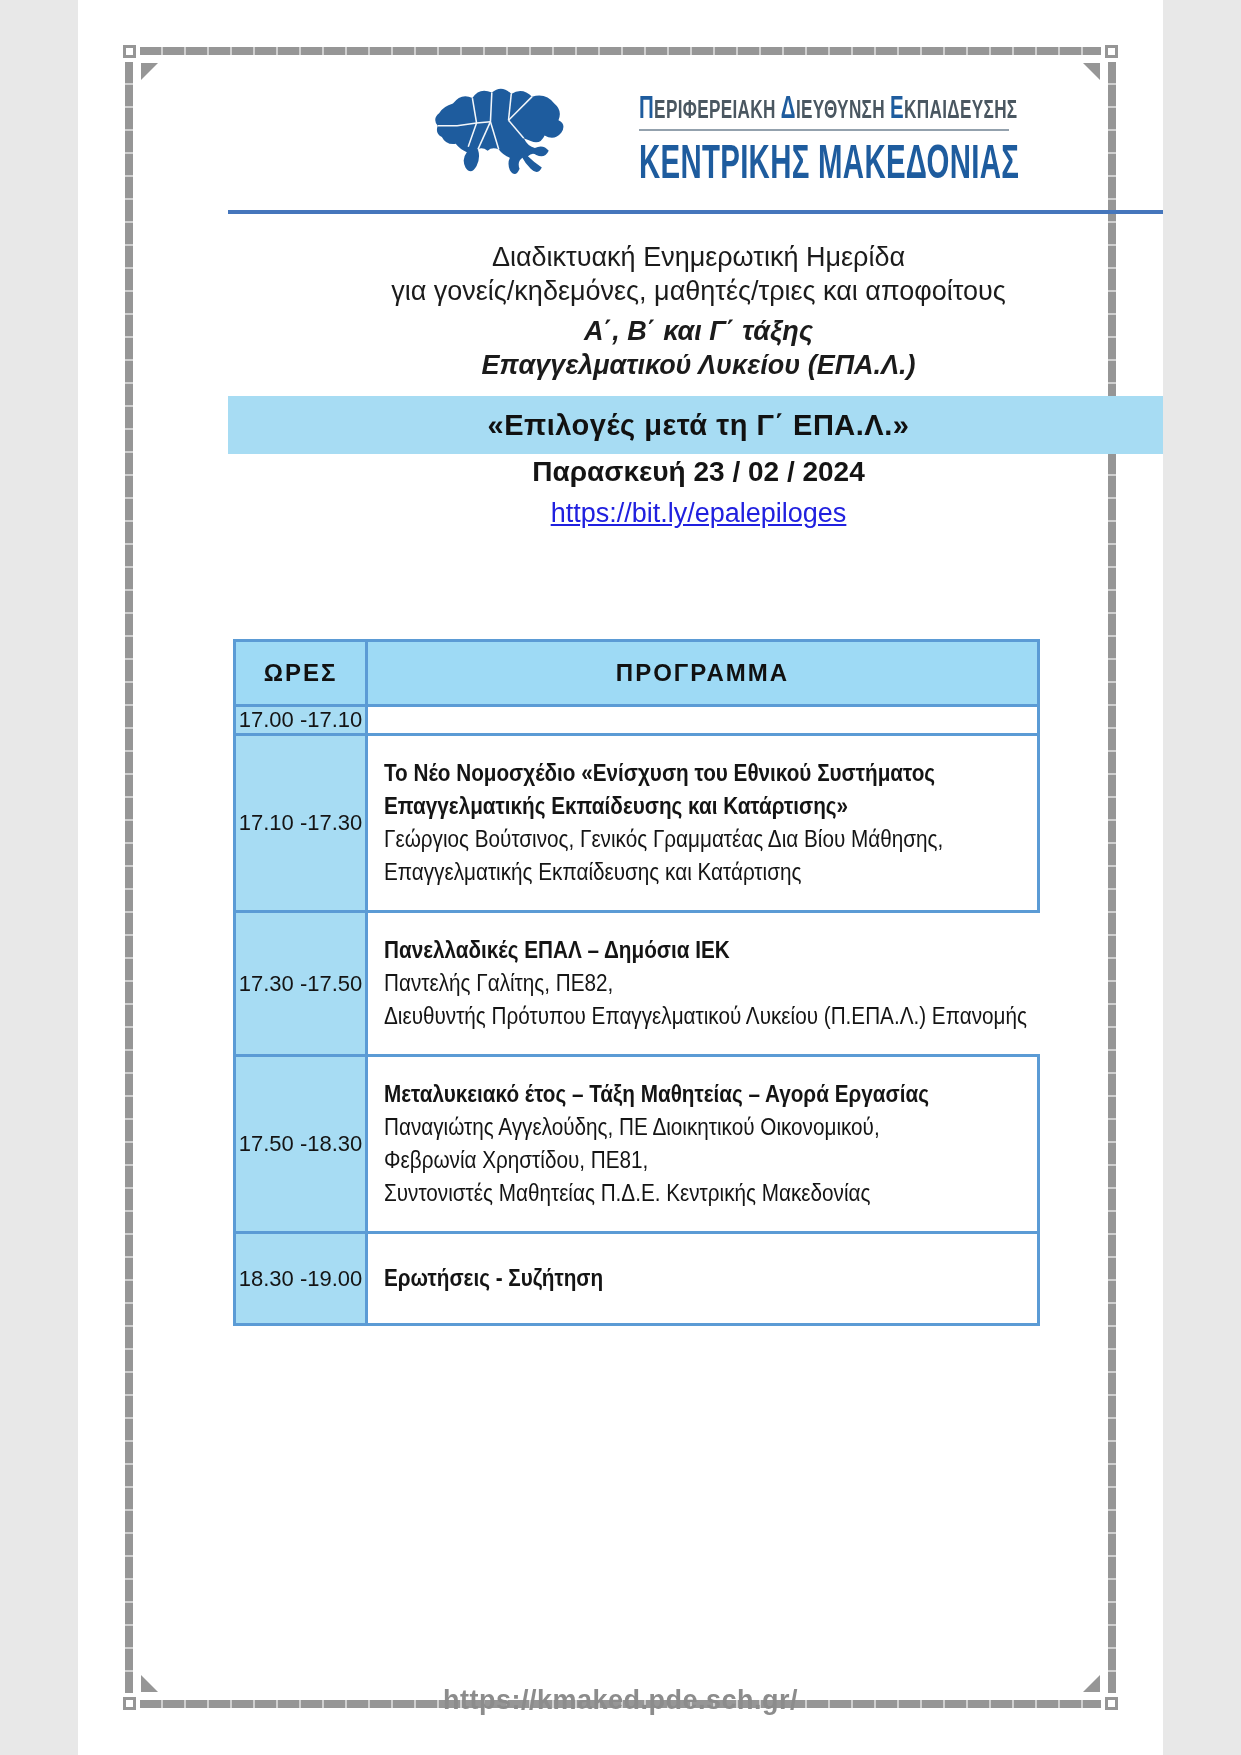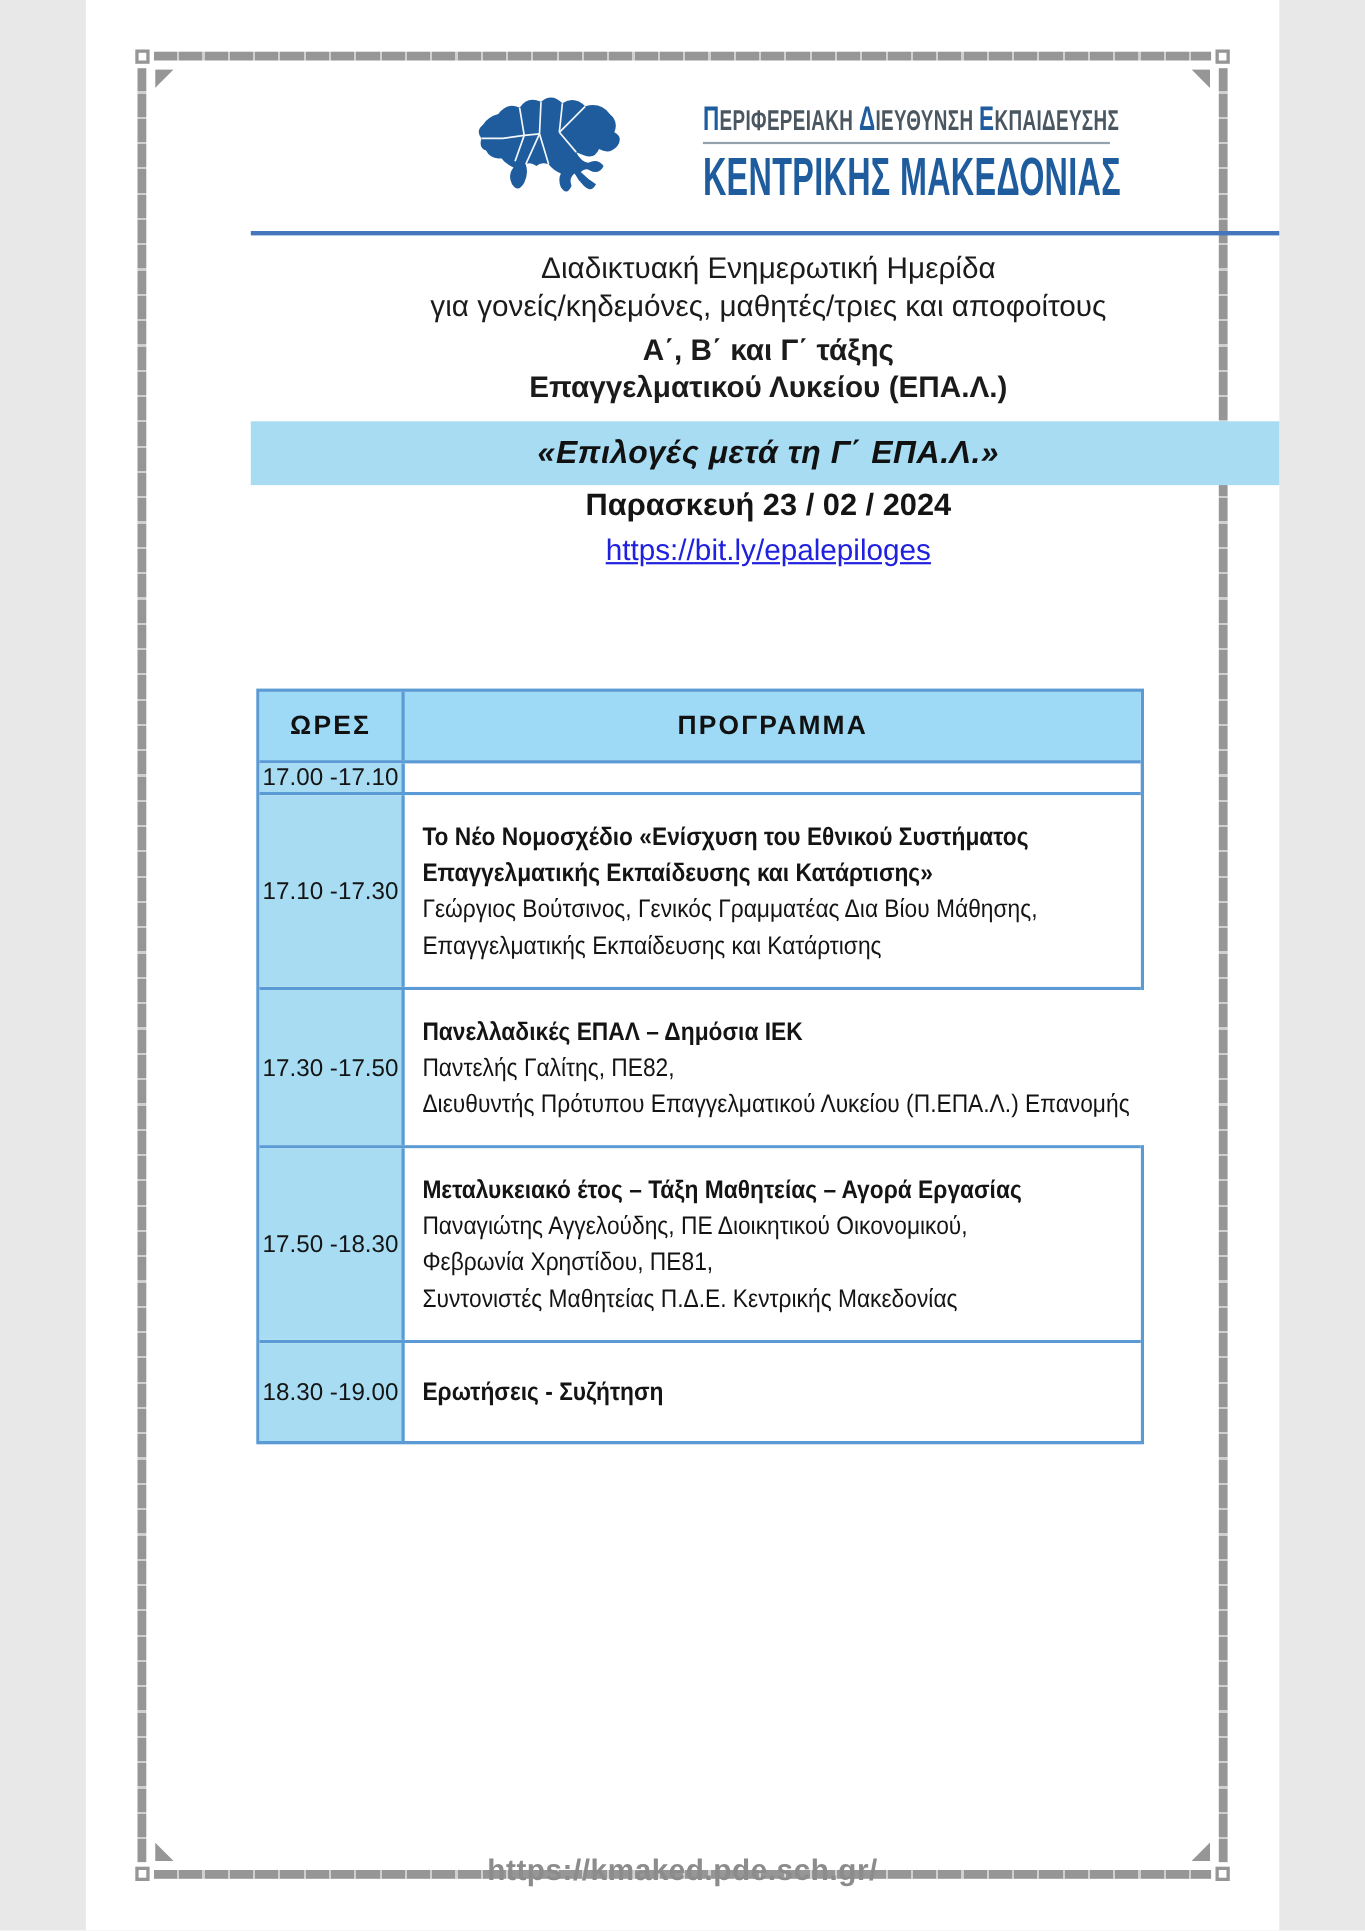--- a/index.html
+++ b/index.html
@@ -50,28 +50,28 @@
   }
   .logo-line1 .cap { color:#1e5c9e; font-size:31px; }
   .logo-divider { width:370px; border-top:2px solid #93a1ad; margin:3px 0 2px 0; }
   .logo-line2 {
     white-space:nowrap; font-weight:700; font-size:49px; color:#1e5c9e;
     transform:scaleX(.60); transform-origin:left center; letter-spacing:.5px;
   }
 
   .top-rule { border-top:4px solid #4576bc; margin-top:12px; }
 
-  .title-block { margin-top:13px; text-align:center; color:#1b1b1b; }
+  .title-block { margin-top:26px; text-align:center; color:#1b1b1b; }
   .title-line { font-size:27px; line-height:34px; }
   .subtitle-block { margin-top:6px; text-align:center; color:#1b1b1b; }
-  .subtitle-line { font-size:27px; line-height:34px; font-weight:700; }
+  .subtitle-line { font-size:27px; line-height:34px; font-weight:700; font-style:italic; }
 
   .banner {
     margin-top:14px; height:58px; background:#a7dcf3;
-    display:flex; align-items:center; justify-content:center;font-style:italic;
+    display:flex; align-items:center; justify-content:center;
   }
   .banner-text { font-size:29px; font-weight:700; color:#111; letter-spacing:.5px; }
 
   .date-line { margin-top:2px; text-align:center; font-size:28px; font-weight:700; color:#141414; }
   .link-line { margin-top:10px; text-align:center; font-size:27px; }
   .link-line a { color:#2020df; text-decoration:underline; cursor:pointer; }
 
   
   .schedule {
     margin-top:110px; margin-left:5px; width:807px;

